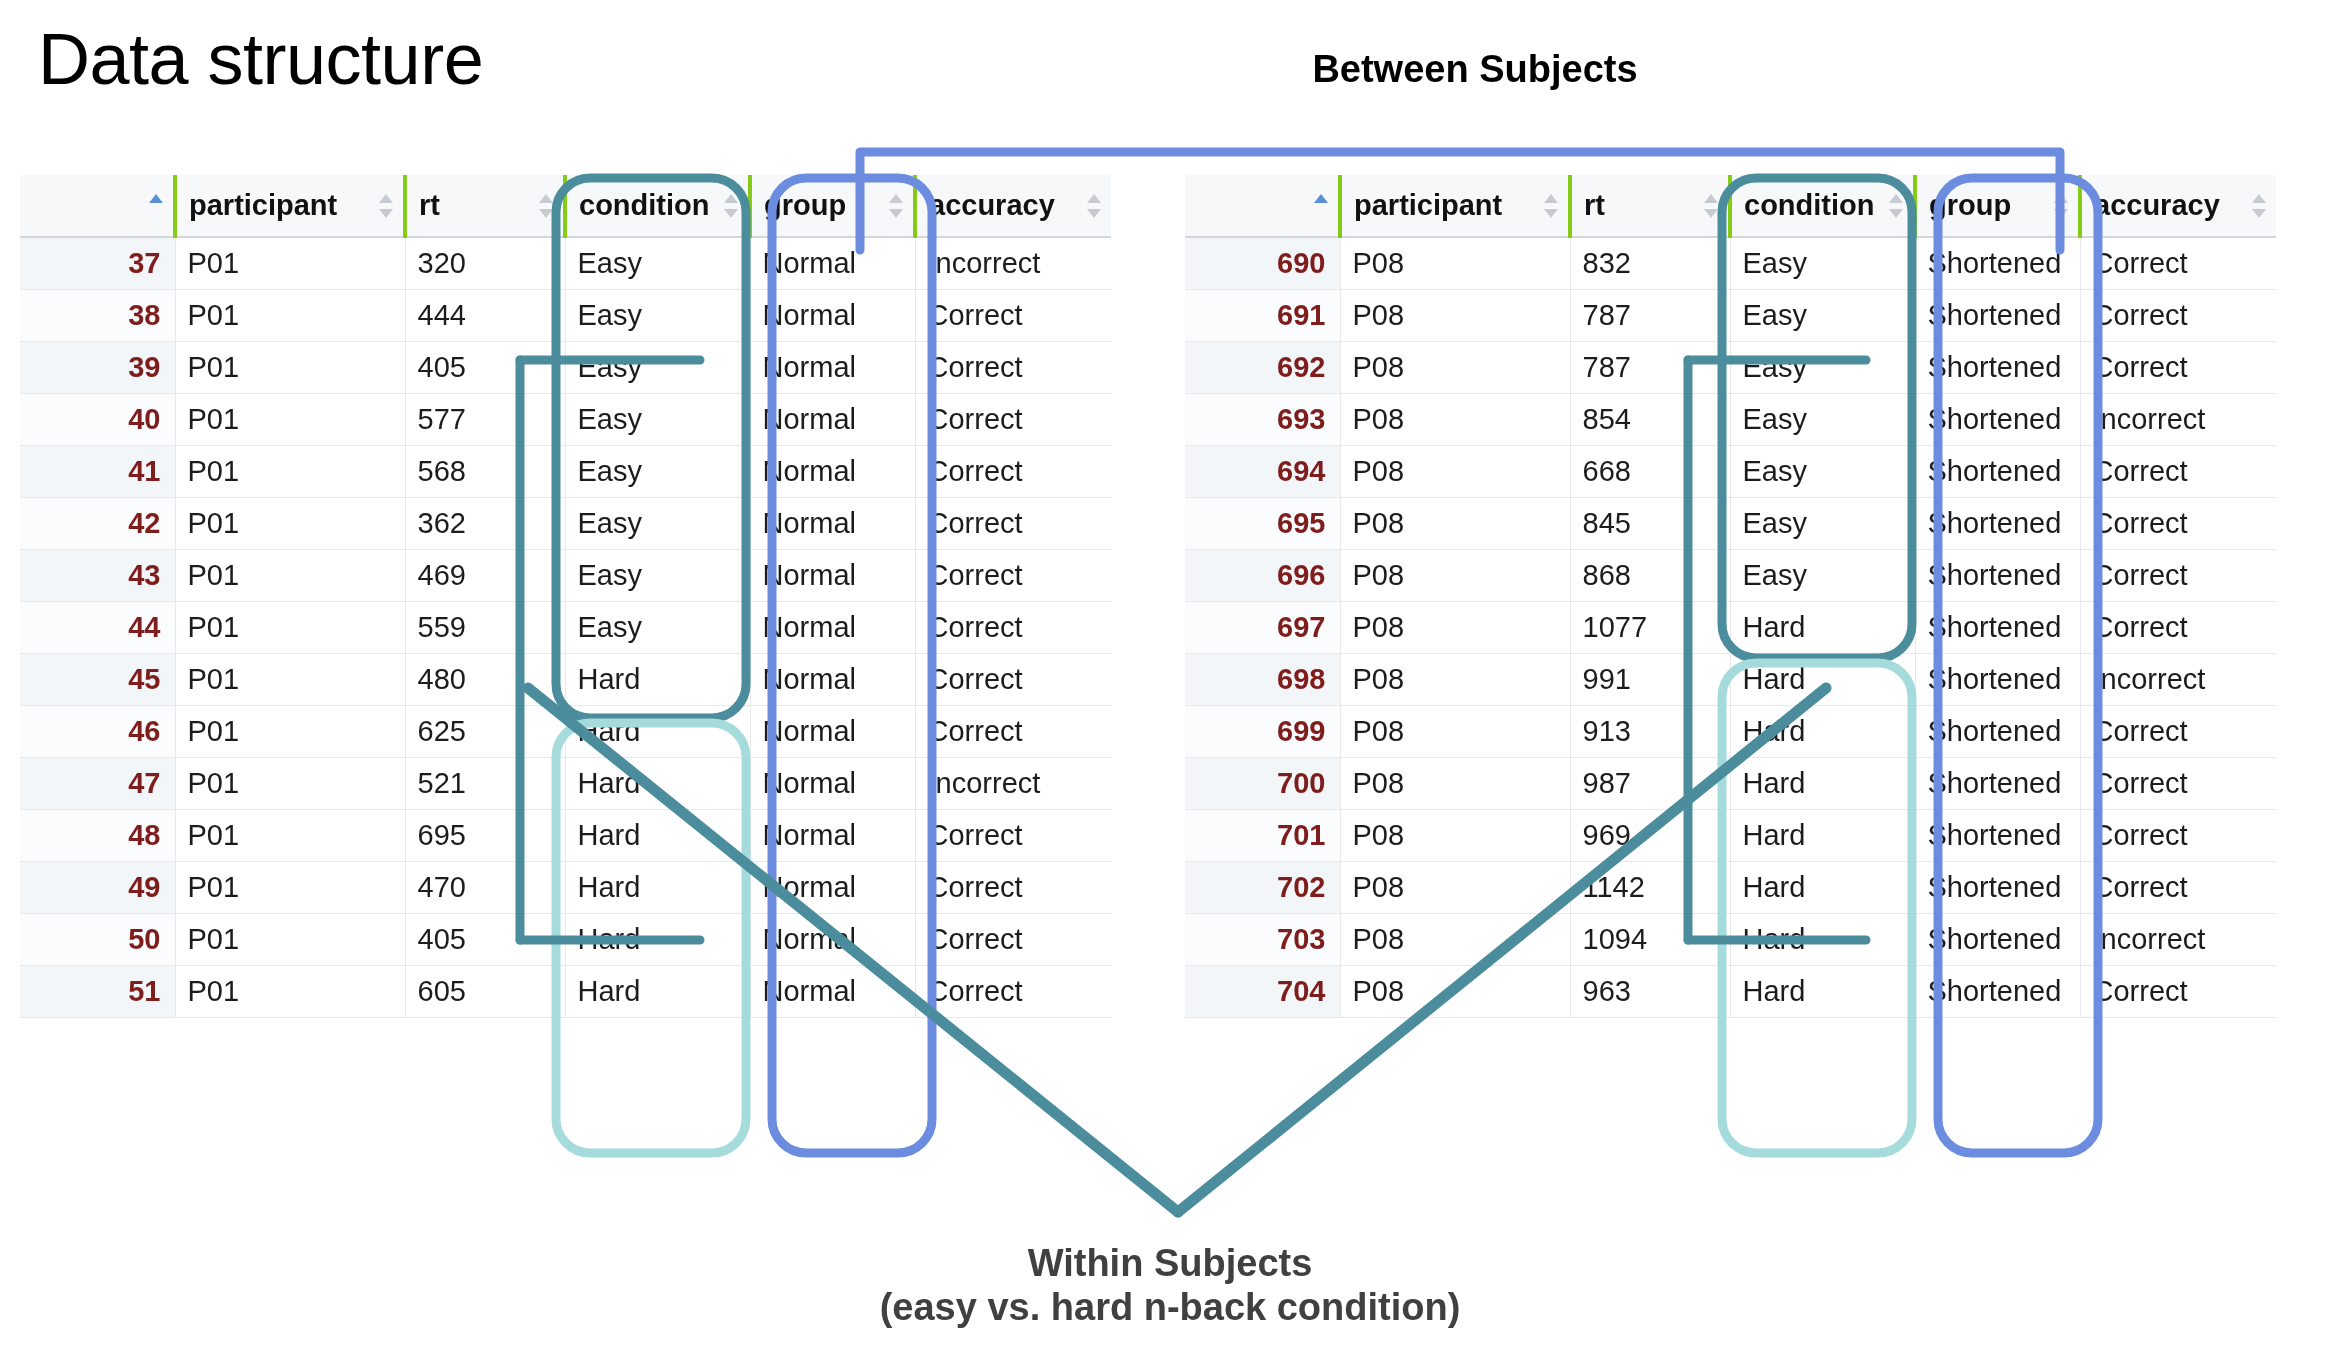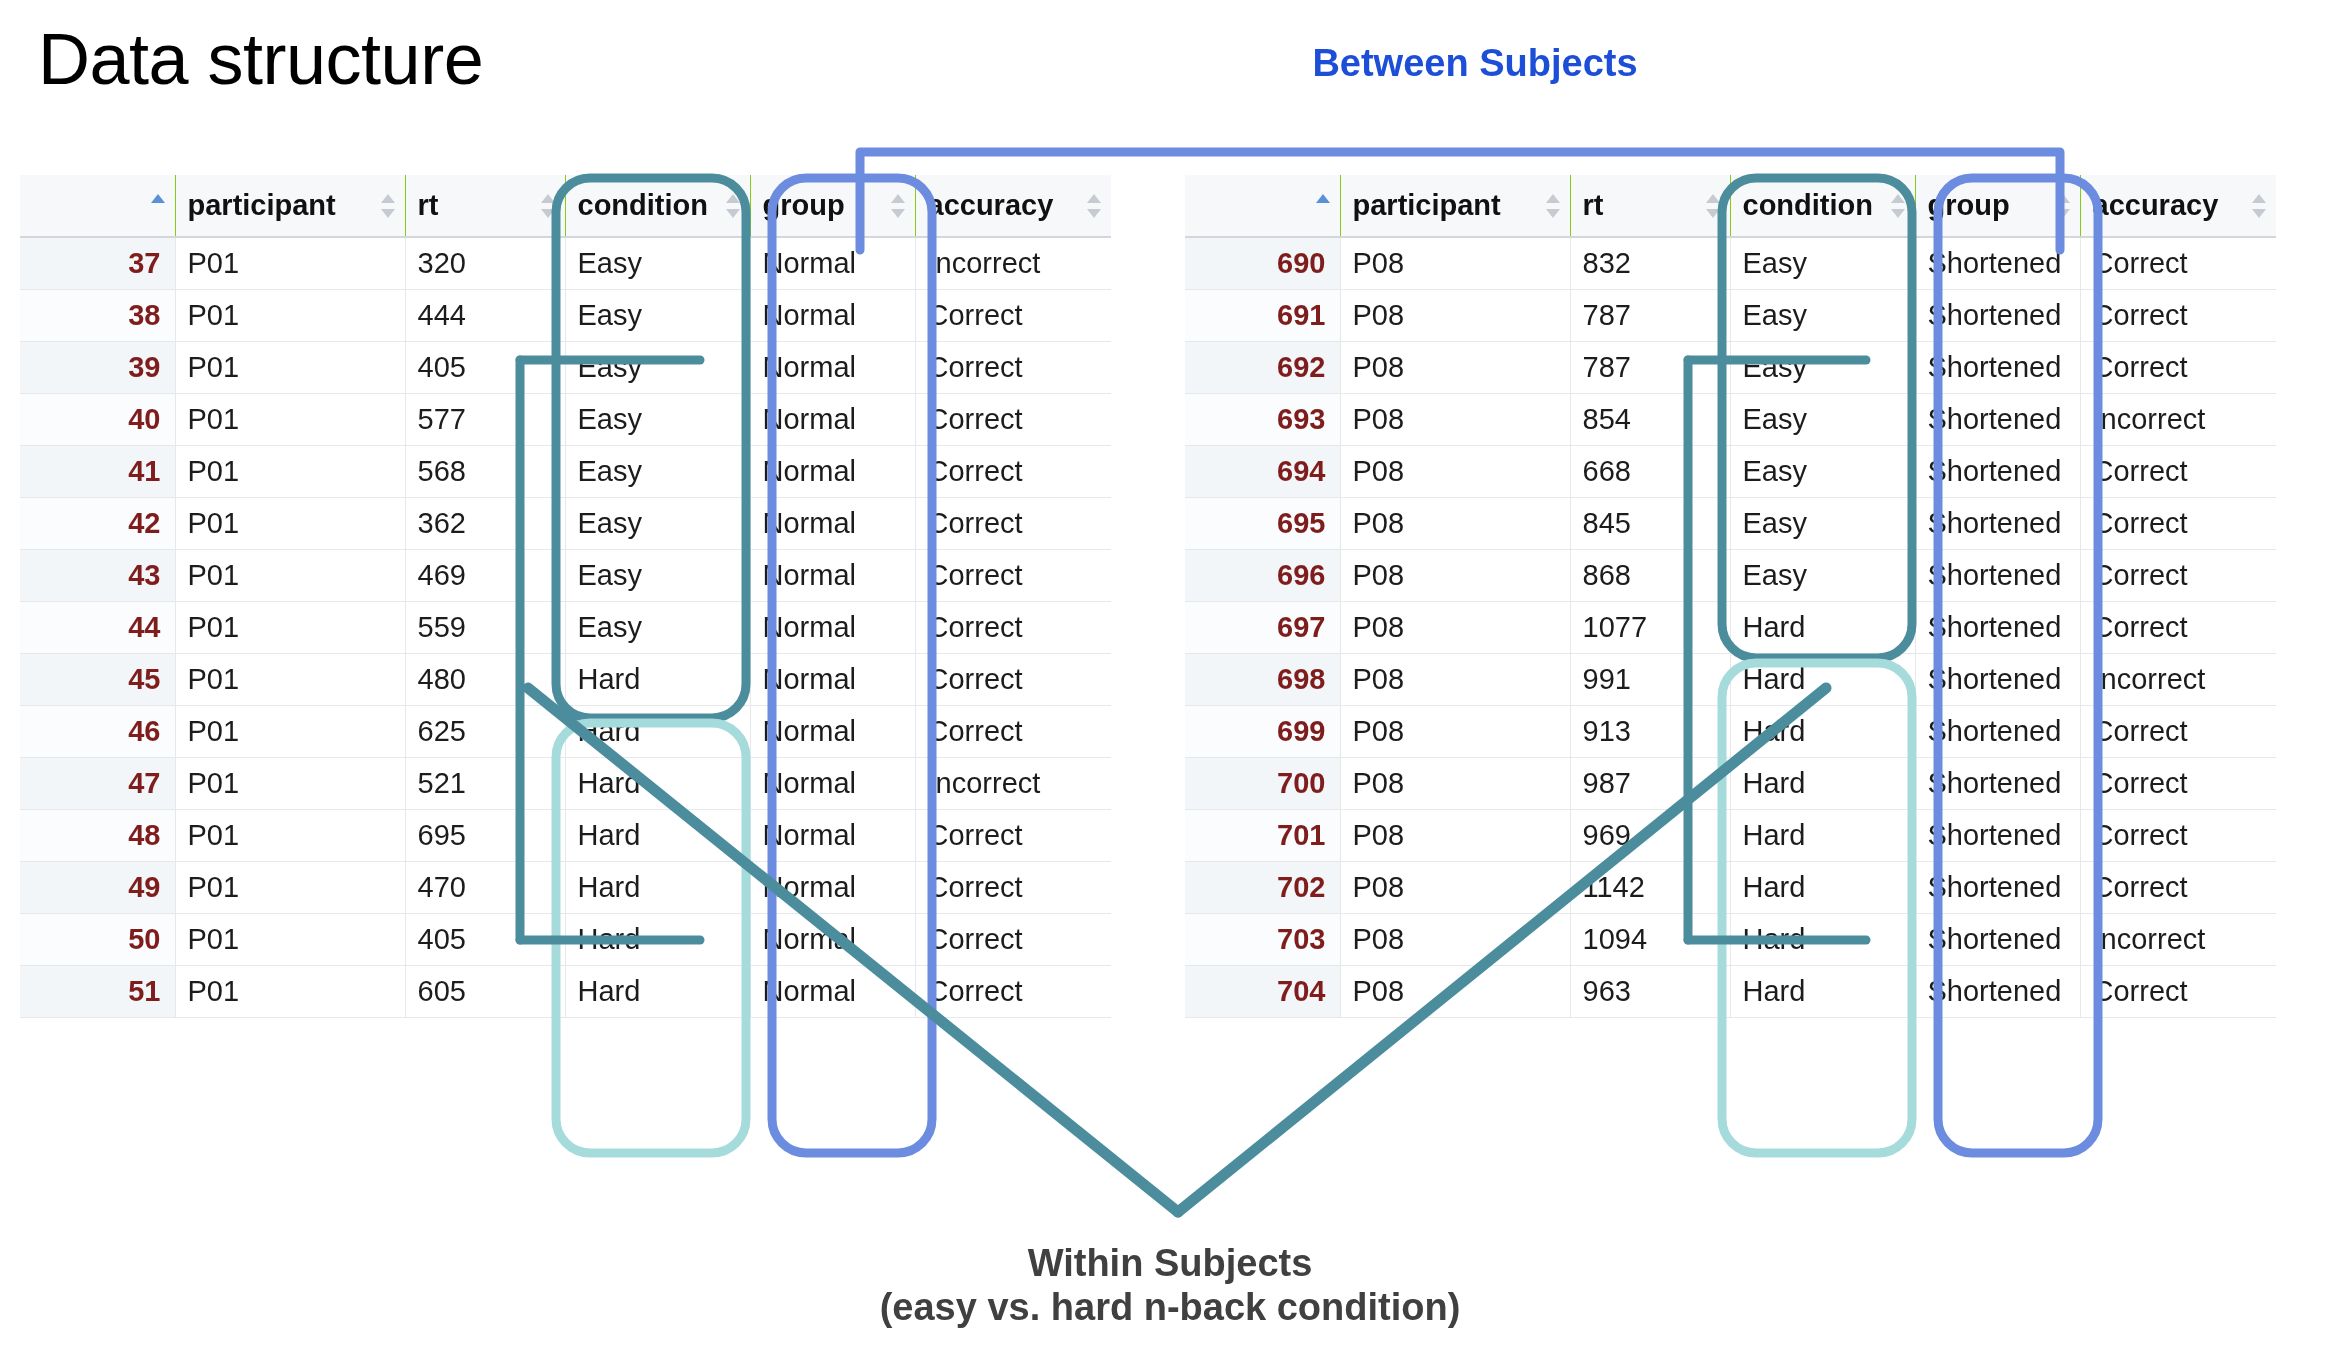--- a/index.html
+++ b/index.html
@@ -30,24 +30,24 @@
   
   .annotation {
     position: absolute;
     text-align: center;
     font-weight: bold;
     line-height: 1.15;
     white-space: nowrap;
   }
   #between-label {
     left: 1060px;
-    top: 42px;
+    top: 48px;
     width: 830px;
     font-size: 38px;
-    color: #1d4ed8;
+    color: #000000;
   }
   #within-label {
     left: 760px;
     top: 1242px;
     width: 820px;
     font-size: 38px;
     color: #404040;
   }
   .annotation .line2 { display: block; }
 
@@ -65,21 +65,21 @@
     color: #1c1c1c;
     background: #ffffff;
     table-layout: fixed;
   }
   table.data-table th {
     background: #f7f8fa;
     font-weight: bold;
     font-size: 29px;
     text-align: left;
     padding: 14px 14px 14px 12px;
-    border-right: 1px solid #84cc16;
+    border-right: 4px solid #84cc16;
     border-bottom: 2px solid #d3d6da;
     position: relative;
     height: 34px;
     box-sizing: border-box;
     color: #111111;
     white-space: nowrap;
   }
   table.data-table th:last-child { border-right: none; }
 
   table.data-table td {

